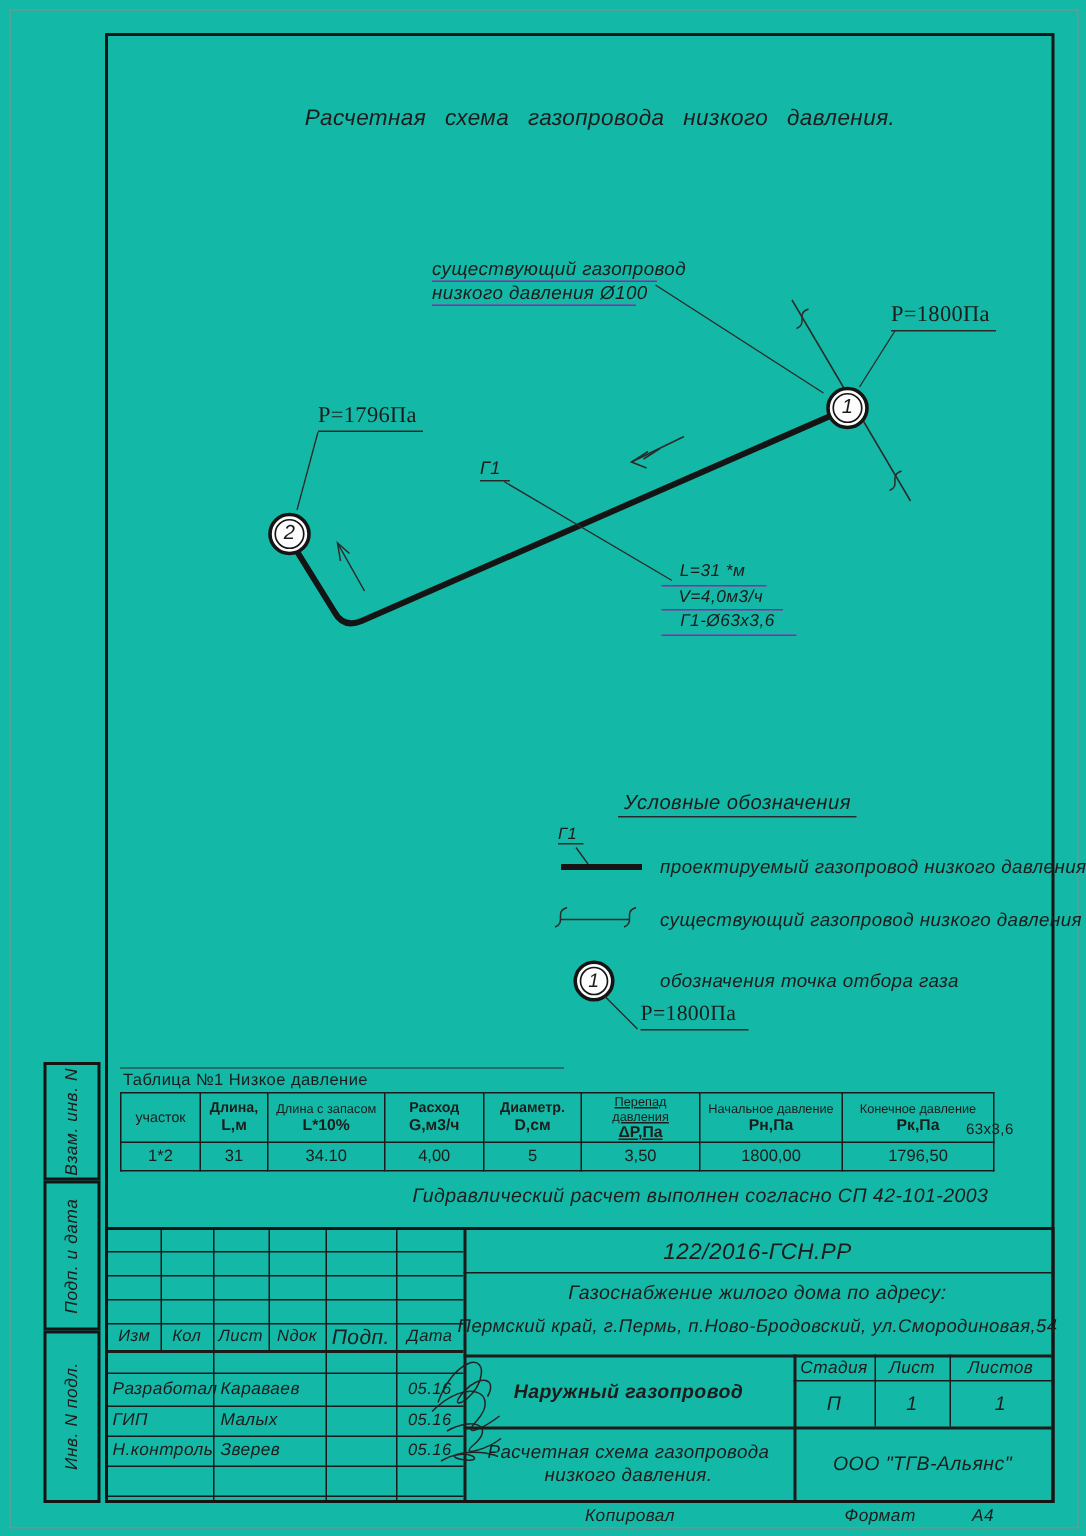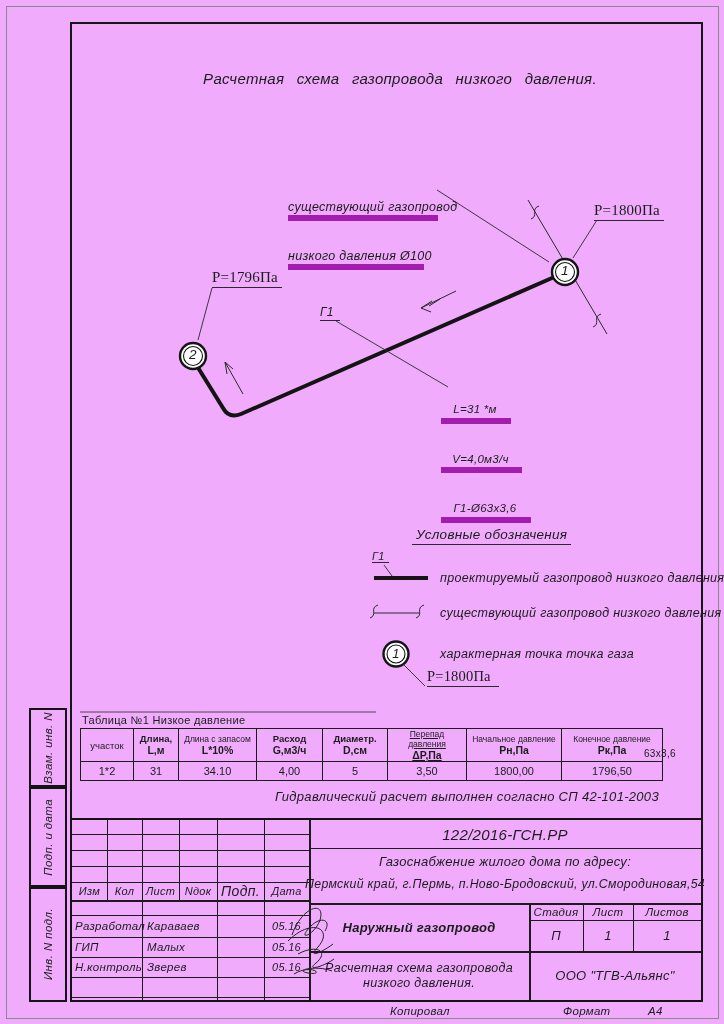--- a/index.html
+++ b/index.html
@@ -1,23 +1,23 @@
 <!DOCTYPE html>
 <html><head>
 <meta charset="utf-8">
 <style>
   html,body{margin:0;padding:0;background:#e8e8e8;}
-  .sheet{position:relative;width:724px;height:1024px;background:#f0abfc;overflow:hidden;
+  .sheet{position:relative;width:724px;height:1024px;background:#14b8a6;overflow:hidden;
          font-family:"Liberation Sans",sans-serif;color:#1c1c1c;}
   .outer-border{position:absolute;left:6px;top:6px;width:711px;height:1011px;border:1px solid #8a8a8a;}
   .frame{position:absolute;left:70px;top:22px;width:633px;height:980px;border:2px solid #161616;box-sizing:border-box;}
   .lbl{position:absolute;font-style:italic;white-space:nowrap;letter-spacing:.3px;}
   .ser{font-family:"Liberation Serif",serif;font-style:normal;letter-spacing:.2px;}
   .uline{border-bottom:1px solid #2a2a2a;}
-  .blocklines span{display:block;border-bottom:6px solid #a21caf;padding:0 2px 1px 0;margin-top:28px;}
+  .blocklines span{display:block;border-bottom:1px solid #a21caf;padding:0 2px 1px 0;}
   svg.ink{position:absolute;left:0;top:0;z-index:4;pointer-events:none;}
   .txt{z-index:5;}
   
   .calc-table{position:absolute;left:80px;top:728px;border-collapse:collapse;z-index:3;}
   .calc-table th,.calc-table td{border:1px solid #1b1b1b;padding:0 2px;text-align:center;vertical-align:middle;}
   .calc-table th{height:24px;font-weight:400;}
   .calc-table td{height:18px;font-size:11px;}
   .h1{display:block;font-size:8.5px;line-height:10px;}
   .h1.bold{font-size:9.5px;font-weight:700;}
   .h2{display:block;font-size:10.5px;font-weight:700;line-height:12px;}
@@ -62,21 +62,21 @@
   <div class="lbl txt" style="left:552px;top:263px;width:26px;text-align:center;font-size:13.5px;">1</div>
   <div class="lbl txt" style="left:180px;top:347px;width:26px;text-align:center;font-size:13.5px;">2</div>
 
   <div class="lbl txt uline" style="left:412px;top:527px;font-size:13.5px;padding:0 4px 2px 4px;">Условные обозначения</div>
 
   <div class="lbl txt uline" style="left:372px;top:550px;font-size:11px;padding:0 4px 0 0;">Г1</div>
   <div class="lbl txt" style="left:440px;top:606px;font-size:12.5px;">существующий газопровод низкого давления</div>
 
   <div class="lbl txt" style="left:440px;top:571px;font-size:12.5px;">проектируемый газопровод низкого давления</div>
 
-  <div class="lbl txt" style="left:440px;top:647px;font-size:12.5px;">характерная точка точка газа</div>
+  <div class="lbl txt" style="left:440px;top:647px;font-size:12.5px;">обозначения точка отбора газа</div>
   <div class="lbl txt" style="left:383px;top:646px;width:26px;text-align:center;font-size:13px;">1</div>
   <div class="lbl ser txt uline" style="left:427px;top:668px;font-size:14.5px;padding:0 8px 1px 0;">Р=1800Па</div>
 
   <div class="lbl txt" style="left:82px;top:714px;font-size:11px;font-style:normal;">Таблица №1  Низкое давление</div>
 
   <table class="calc-table">
     <tbody>
         <tr>
       <th style="width:48px;" class="uchastok">участок</th>
       <th style="width:40px;">

